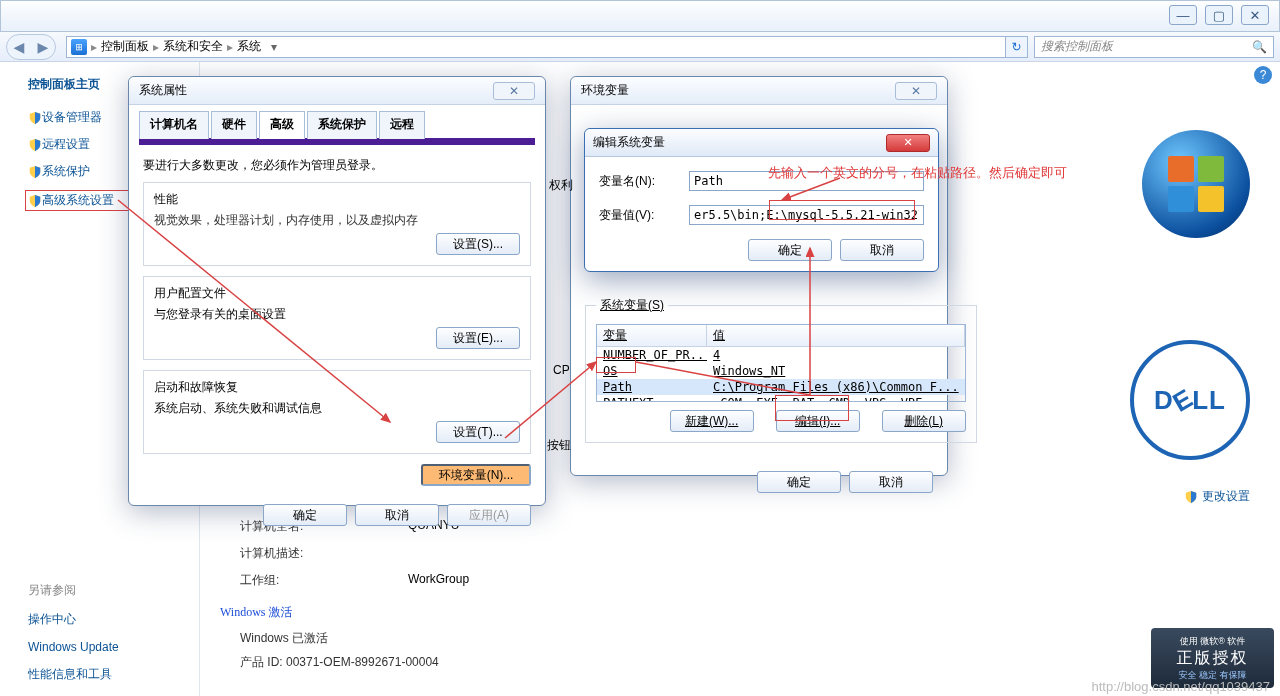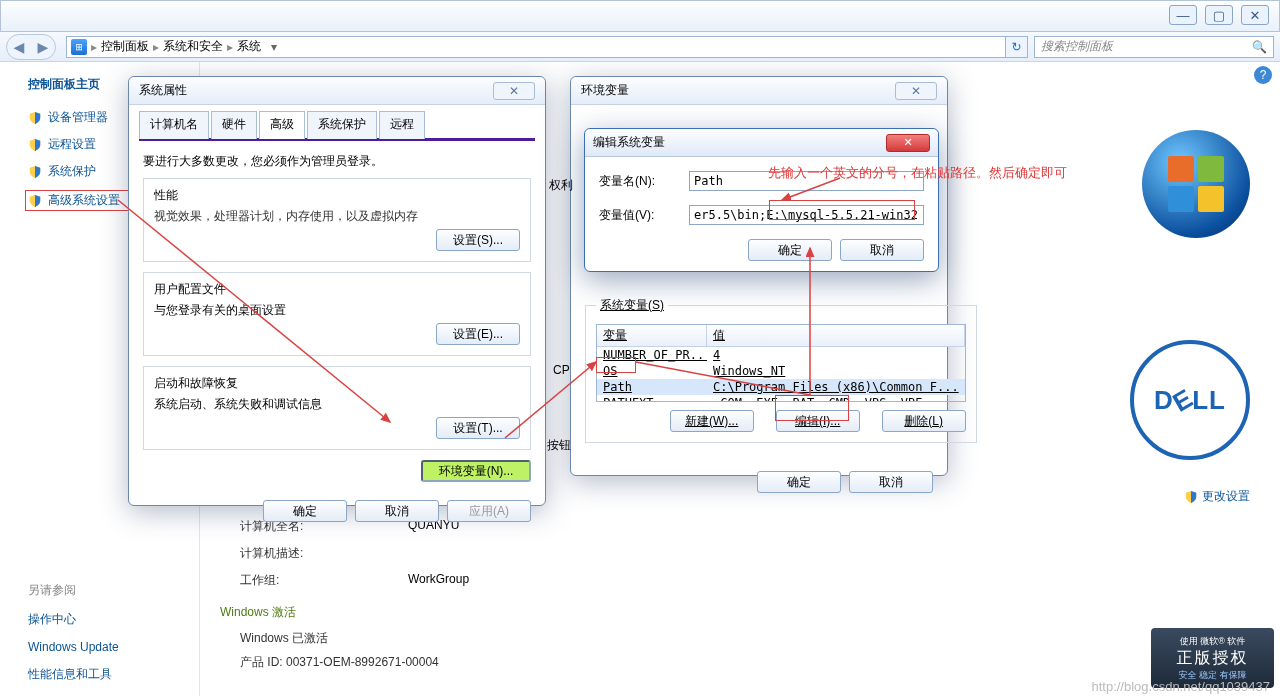--- a/index.html
+++ b/index.html
@@ -12,37 +12,37 @@
 .addr { flex: 1; height: 22px; border: 1px solid #9db6d6; background: #fff; display: flex; align-items: center; padding: 0 4px; gap: 4px; }
 .addr-icon { width: 16px; height: 16px; background: linear-gradient(#4aa3ff,#1a6fd4); border-radius: 2px; display:flex; align-items:center; justify-content:center; color:#fff; font-size:9px;}
 .addr span.sep { color: #888; }
 .addr-drop { width: 18px; text-align: center; color: #666; }
 .refresh { width: 22px; height: 22px; border: 1px solid #9db6d6; border-left: none; background: #edf4fd; display: flex; align-items: center; justify-content: center; color: #1a6fd4; }
 .search { width: 240px; height: 22px; border: 1px solid #9db6d6; background: #fff; margin-left: 6px; display: flex; align-items: center; padding: 0 6px; color: #888; font-style: italic; }
 .search .mag { margin-left: auto; font-style: normal; color: #4a74a8; }
 .content { position: absolute; top: 62px; left: 0; right: 0; bottom: 0; display: flex; }
 .sidebar { width: 200px; border-right: 1px solid #e0e6ef; padding: 14px 10px 10px 28px; background: #fff; }
 .sidebar h3 { font-size: 12px; font-weight: bold; color: #0b5394; margin-bottom: 16px; }
-.sbitem { display: flex; align-items: center; gap: 6px; color: #0b5394; margin-bottom: 10px; cursor: pointer; }
+.sbitem { display: flex; align-items: center; gap: 0; color: #0b5394; margin-bottom: 10px; cursor: pointer; }
 .shield { width: 14px; height: 14px; display: inline-block; }
 .shield svg { width: 14px; height: 14px; }
 .sbitem.boxed { border: 1px solid #d94242; padding: 1px 2px; margin-left: -3px; }
 .bottom-info { position: absolute; left: 240px; top: 518px; }
 .bottom-info .row { display: flex; margin-bottom: 10px; }
 .bottom-info .lbl { width: 168px; color:#333; }
-.sec-title { position:absolute; left:220px; top:604px; color:#4d7c0f;}
+.sec-title { position:absolute; left:220px; top:604px; color:#1d4ed8;font-family:Liberation Serif, serif;}
 .activ { position:absolute; left:240px; top:630px; color:#333;}
 .prodid { position:absolute; left:240px; top:654px; color:#333;text-align:center;}
 .seealso { position: absolute; left: 28px; top: 582px; color: #888; }
 .seealso a { display: block; color: #0b5394; margin-top: 12px; text-decoration: none; }
 .change-link { position:absolute; right:30px; top:488px; color:#0b5394; display:flex; align-items:center; gap:4px;}
 .dialog { position: absolute; background: #fff; border: 1px solid #6a88ac; border-radius: 6px; box-shadow: 0 6px 28px rgba(40,60,100,.35); }
 .dlg-title { height: 28px; background: linear-gradient(#fcfdff,#e4edf9); border-bottom: 1px solid #c6d3e6; border-radius: 6px 6px 0 0; display: flex; align-items: center; padding: 0 10px; font-size: 12px; }
 .dlg-close { margin-left: auto; width: 42px; height: 18px; border: 1px solid #a8bdd8; border-radius: 3px; background: #f0f5fc; display: flex; align-items: center; justify-content: center; font-size: 12px; color: #5a78a0; }
-.tabs { display: flex; border-bottom: 3px solid #4c1d95; margin: 6px 10px 0; }
+.tabs { display: flex; border-bottom: 7px solid #4c1d95; margin: 6px 10px 0; font-weight: bold; }
 .tab { padding: 4px 10px 5px; border: 1px solid #a8bdd8; border-bottom: none; background: #f0f5fc; margin-right: 2px; margin-bottom: -1px; position: relative; cursor: pointer; }
 .tab.active { background: #fff; border-bottom: 1px solid #fff; }
 .dlg-body { padding: 10px 14px; }
 .group { border: 1px solid #d0d8e4; padding: 8px 10px 10px; margin-bottom: 10px; position: relative; }
 .group .legend-row { margin-bottom:4px; }
 .btn { min-width: 84px; height: 22px; border: 1px solid #8aa6c8; background: linear-gradient(#fdfeff,#e4ecf7); border-radius: 3px; font-size: 12px; cursor: pointer; padding: 0 8px; }
 .btn-row-right { text-align: right; margin-top: 4px; }
 .btns-bottom { display: flex; gap: 8px; justify-content: flex-end; padding: 8px 14px 12px; }
 .envlist { border: 1px solid #9db6d6; height: 78px; overflow: hidden; font-family: SimSun, monospace; font-size: 12px; }
 .envlist .hdr { display: flex; background: linear-gradient(#fdfeff,#e9f0fa); border-bottom: 1px solid #c6d3e6; }
@@ -67,21 +67,21 @@
 .winlogo { position:absolute; right:30px; top:130px; width:108px; height:108px; }
 .winlogo .orb { width:108px; height:108px; border-radius:50%; background: radial-gradient(circle at 35% 30%, #6fc8ff 0%, #0b4f9e 70%, #032a5c 100%); position:relative; overflow:hidden;}
 .winlogo .flag { position:absolute; left:26px; top:26px; width:56px; height:56px;}
 .winlogo .q { position:absolute; width:26px; height:26px; border-radius:2px;}
 .dell { position:absolute; right:30px; top:340px; width:120px; height:120px; border:4px solid #1d64b5; border-radius:50%; display:flex; align-items:center; justify-content:center; color:#1d64b5; font-weight:bold; font-size:26px; letter-spacing:1px;}
 .dell .e { display:inline-block; transform: rotate(-30deg);}
 .genuine { position:absolute; right:6px; bottom:8px; width:123px; height:60px; background:linear-gradient(#3a4a5e,#1d2a3a); border-radius:4px; color:#fff; font-size:11px; display:flex; flex-direction:column; align-items:center; justify-content:center; padding:4px;}
 .genuine .big { font-size:16px; letter-spacing:2px;}
 .watermark { position:absolute; right:10px; bottom:2px; color:#bbb; font-size:13px; z-index:0;}
 .helpq { position:absolute; right:8px; top:66px; width:18px; height:18px; border-radius:50%; background:#3b88d6; color:#fff; display:flex; align-items:center; justify-content:center; font-size:12px;}
-.envvarbtn { border:2px inset #8aa6c8; background:#bef264;}
+.envvarbtn { border:2px inset #8aa6c8; background:#fdba74;}
 </style>
 </head>
 <body>
 
 <div class="window-frame">
   <div class="titlebar">
     <div class="tbtn">—</div>
     <div class="tbtn">▢</div>
     <div class="tbtn">✕</div>
   </div>

